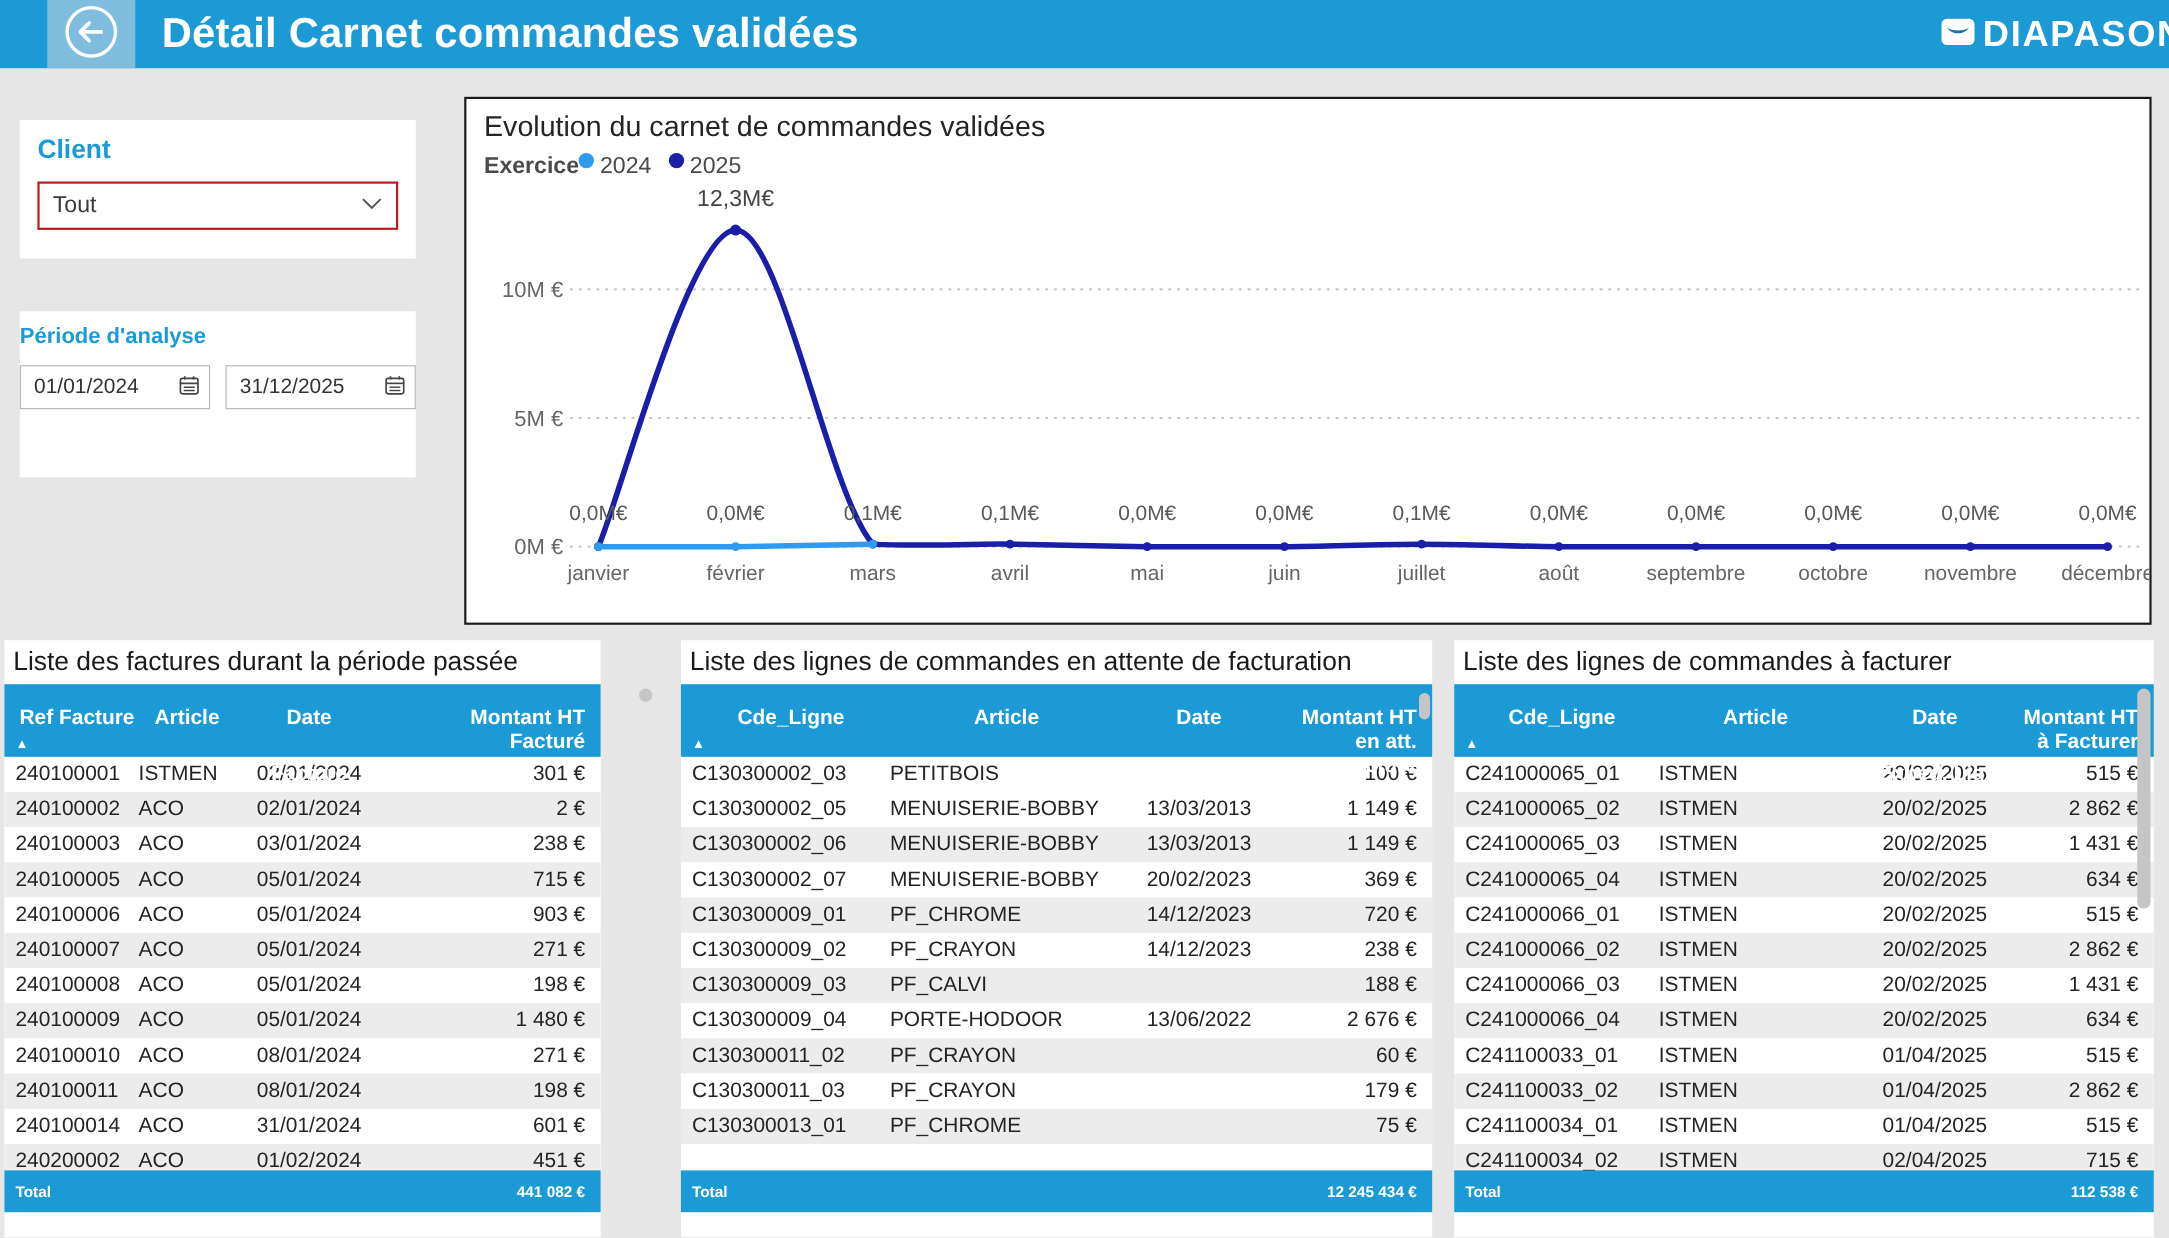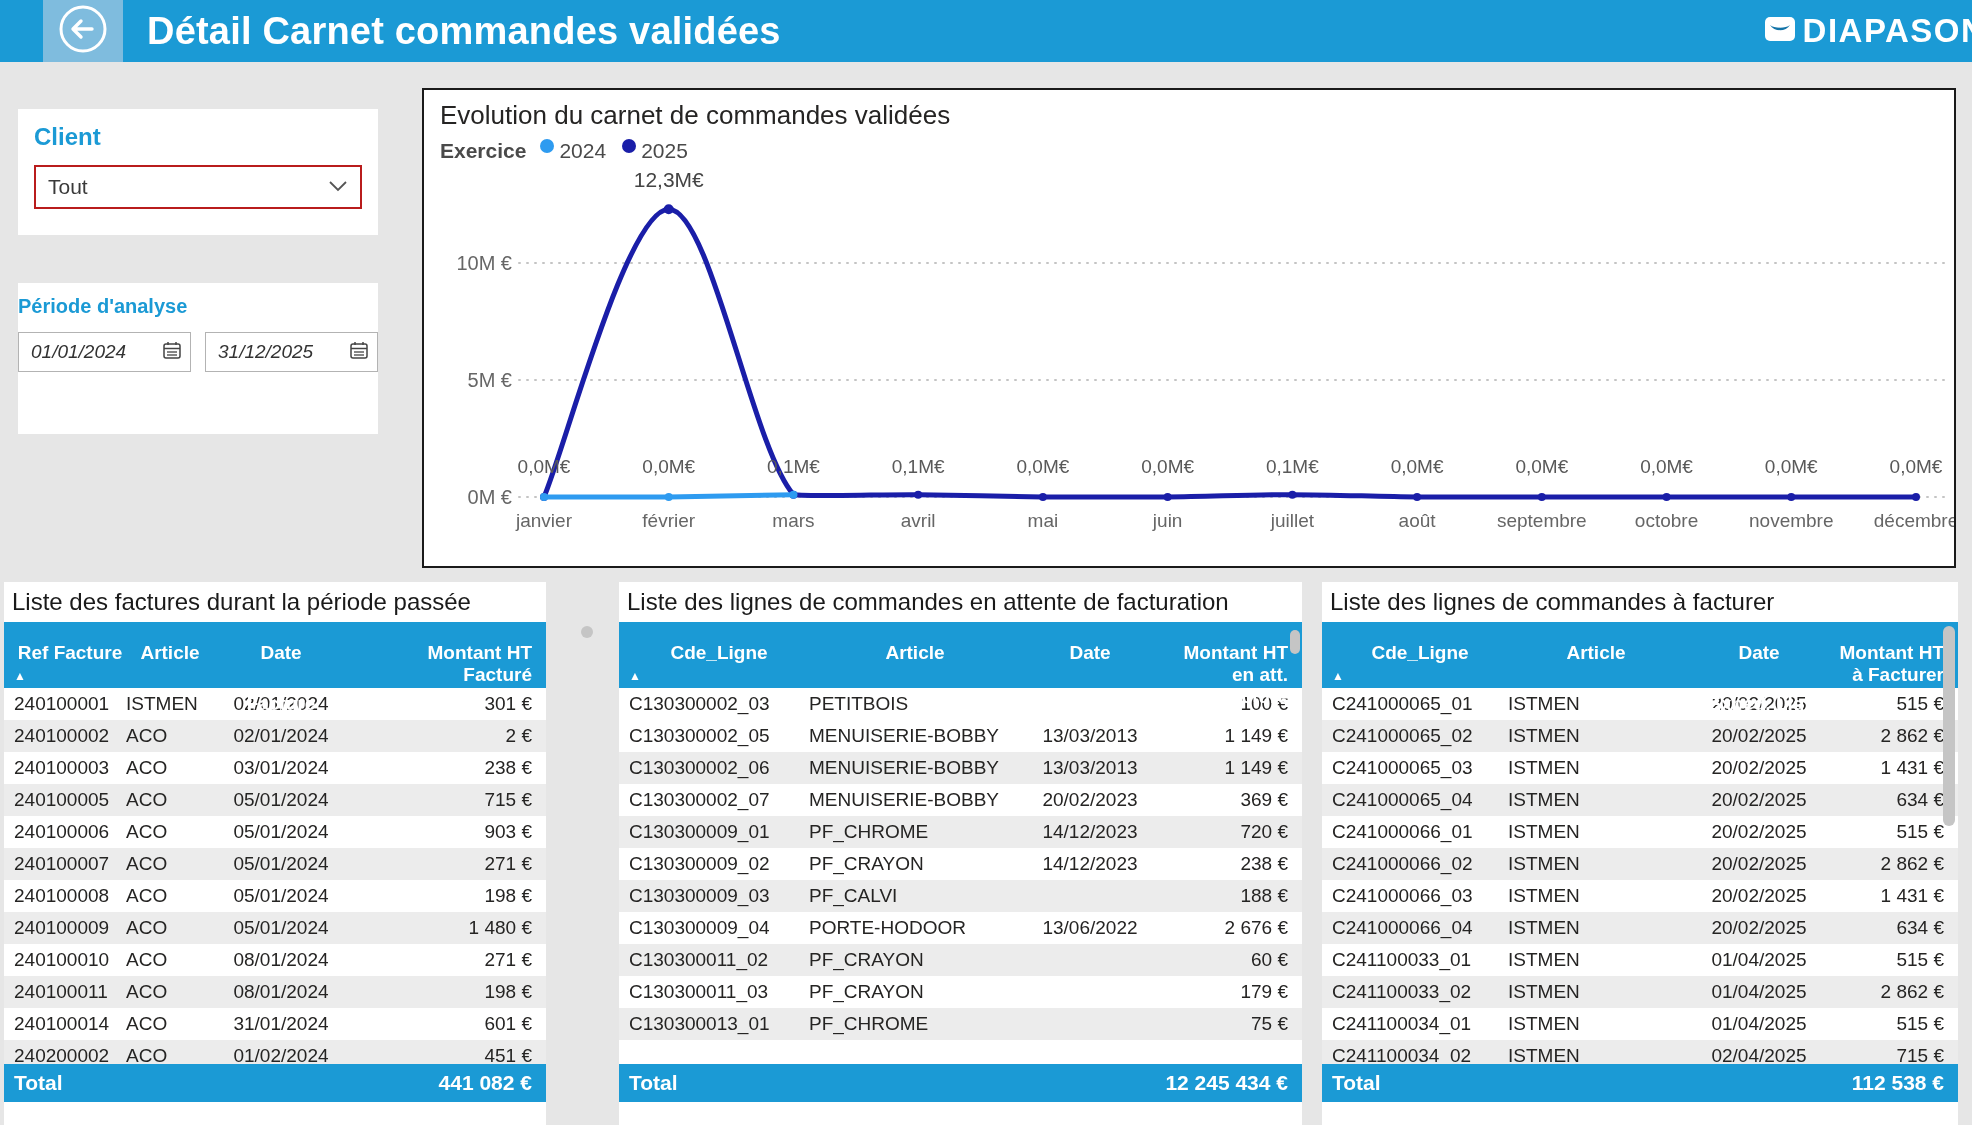--- a/index.html
+++ b/index.html
@@ -17,26 +17,26 @@
   #card-client{left:18px;top:109px;width:360px;height:126px;padding:0;}
   #card-client .card-inner{padding:14px 16px;}
   .filter-heading{color:#1b9ad5;font-weight:bold;font-size:24px;}
   .dropdown{margin-top:14px;height:40px;border:2px solid #b91c1c;background:#fff;display:flex;align-items:center;justify-content:space-between;padding:0 12px;cursor:pointer;}
   .dropdown-value{font-size:21px;color:#3a3a3a;}
   #card-periode{left:18px;top:283px;width:360px;height:151px;}
   #card-periode .card-inner{padding:12px 0;}
   .filter-heading2{color:#1b9ad5;font-weight:bold;font-size:20px;}
   .dates{display:flex;gap:14px;margin-top:14px;}
   .date-input{width:152px;height:38px;border:1px solid #b3b3b3;background:#fff;display:flex;align-items:center;justify-content:space-between;padding:0 8px 0 12px;cursor:pointer;}
-  .date-value{font-size:19px;color:#333;font-style:italic;}
+  .date-value{font-size:19px;color:#333;}
 
   
   #chart-panel{position:absolute;left:422px;top:88px;width:1534px;height:480px;background:#fff;border:2px solid #1a1a1a;box-sizing:border-box;}
   .chart-title{font-size:26px;color:#252423;padding:10px 0 0 16px;}
-  .legend{display:flex;align-items:center;gap:14px;padding:8px 0 0 16px;}
+  .legend{display:flex;align-items:center;padding:8px 0 0 16px;}
   .legend-title{font-size:21px;font-weight:bold;color:#4a4a4a;}
   .legend-item{display:flex;align-items:flex-start;gap:5px;cursor:pointer;}
   .legend-dot{width:14px;height:14px;border-radius:50%;display:inline-block;}
   .legend-label{font-size:21px;color:#4a4a4a;}
   #chart-svg{display:block;margin-top:2px;}
   .tick{font-size:20px;fill:#666;}
   .month{font-size:19px;fill:#666;}
   .ptlabel{font-size:19px;fill:#595959;}
   .peaklabel{font-size:21px;fill:#444;}
 
@@ -58,21 +58,21 @@
   .t1 .t-head,.t1 .tr{grid-template-columns:180px 212px 138px 1fr;}
   .t2 .t-head,.t2 .tr{grid-template-columns:176px 176px 150px 1fr;}
   .c0{text-align:left;}
   .c1{text-align:left;}
   .c2{text-align:center;}
   .c3{text-align:right;}
   .t-head .c0{align-items:center;}
   .t-head .c1{align-items:center;}
   .t-head .c2{align-items:center;gap:29px;}
   .t-head .c3{align-items:flex-end;}
-  .t-total{position:absolute;left:0;right:0;top:482px;height:38px;background:#1b9ad5;color:#fff;font-weight:bold;display:flex;align-items:center;justify-content:space-between;padding:0 14px 0 10px;font-size:21px;}
+  .t-total{position:absolute;left:0;right:0;top:482px;height:38px;background:#1b9ad5;color:#fff;font-weight:bold;display:flex;align-items:center;justify-content:space-between;padding:0 14px 0 10px;font-size:14px;}
   .scroll-thumb{position:absolute;background:#c5c5c5;}
   #thumb1{left:581px;top:44px;width:12px;height:12px;border-radius:50%;}
   #thumb2{position:absolute;right:2px;top:48px;width:10px;height:24px;border-radius:5px;}
   #thumb3{position:absolute;right:3px;top:44px;width:12px;height:200px;border-radius:6px;}
 </style>
 </head>
 <body>
 
 <div id="app">
 

